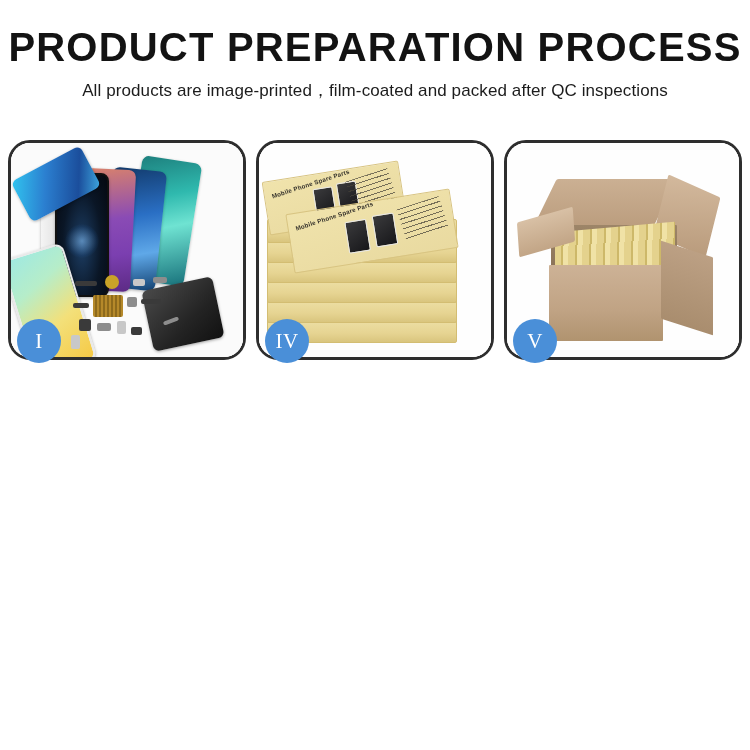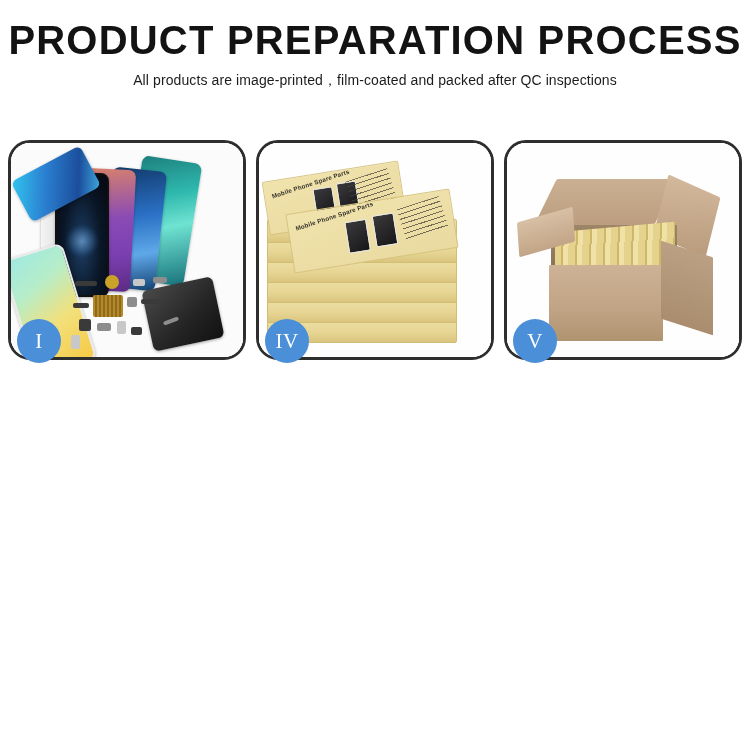--- a/index.html
+++ b/index.html
@@ -11,34 +11,34 @@
     width: 750px;
     height: 750px;
     overflow: hidden;
     font-family: "Liberation Sans", sans-serif;
     color: #1a1a1a;
     position: relative;
   }
 
   
   .header {
-    padding-top: 19px;
+    padding-top: 26px;
     text-align: center;
   }
   .title {
     font-size: 40px;
     font-weight: bold;
     letter-spacing: 1.2px;
     color: #131313;
     line-height: 1.05;
     white-space: nowrap;
   }
   .subtitle {
     margin-top: 11px;
-    font-size: 14px;
+    font-size: 17px;
     font-weight: normal;
     color: #1c1c1c;
     letter-spacing: 0.1px;
     white-space: nowrap;
   }
 
   
   .grid {
     position: absolute;
     top: 140px;

